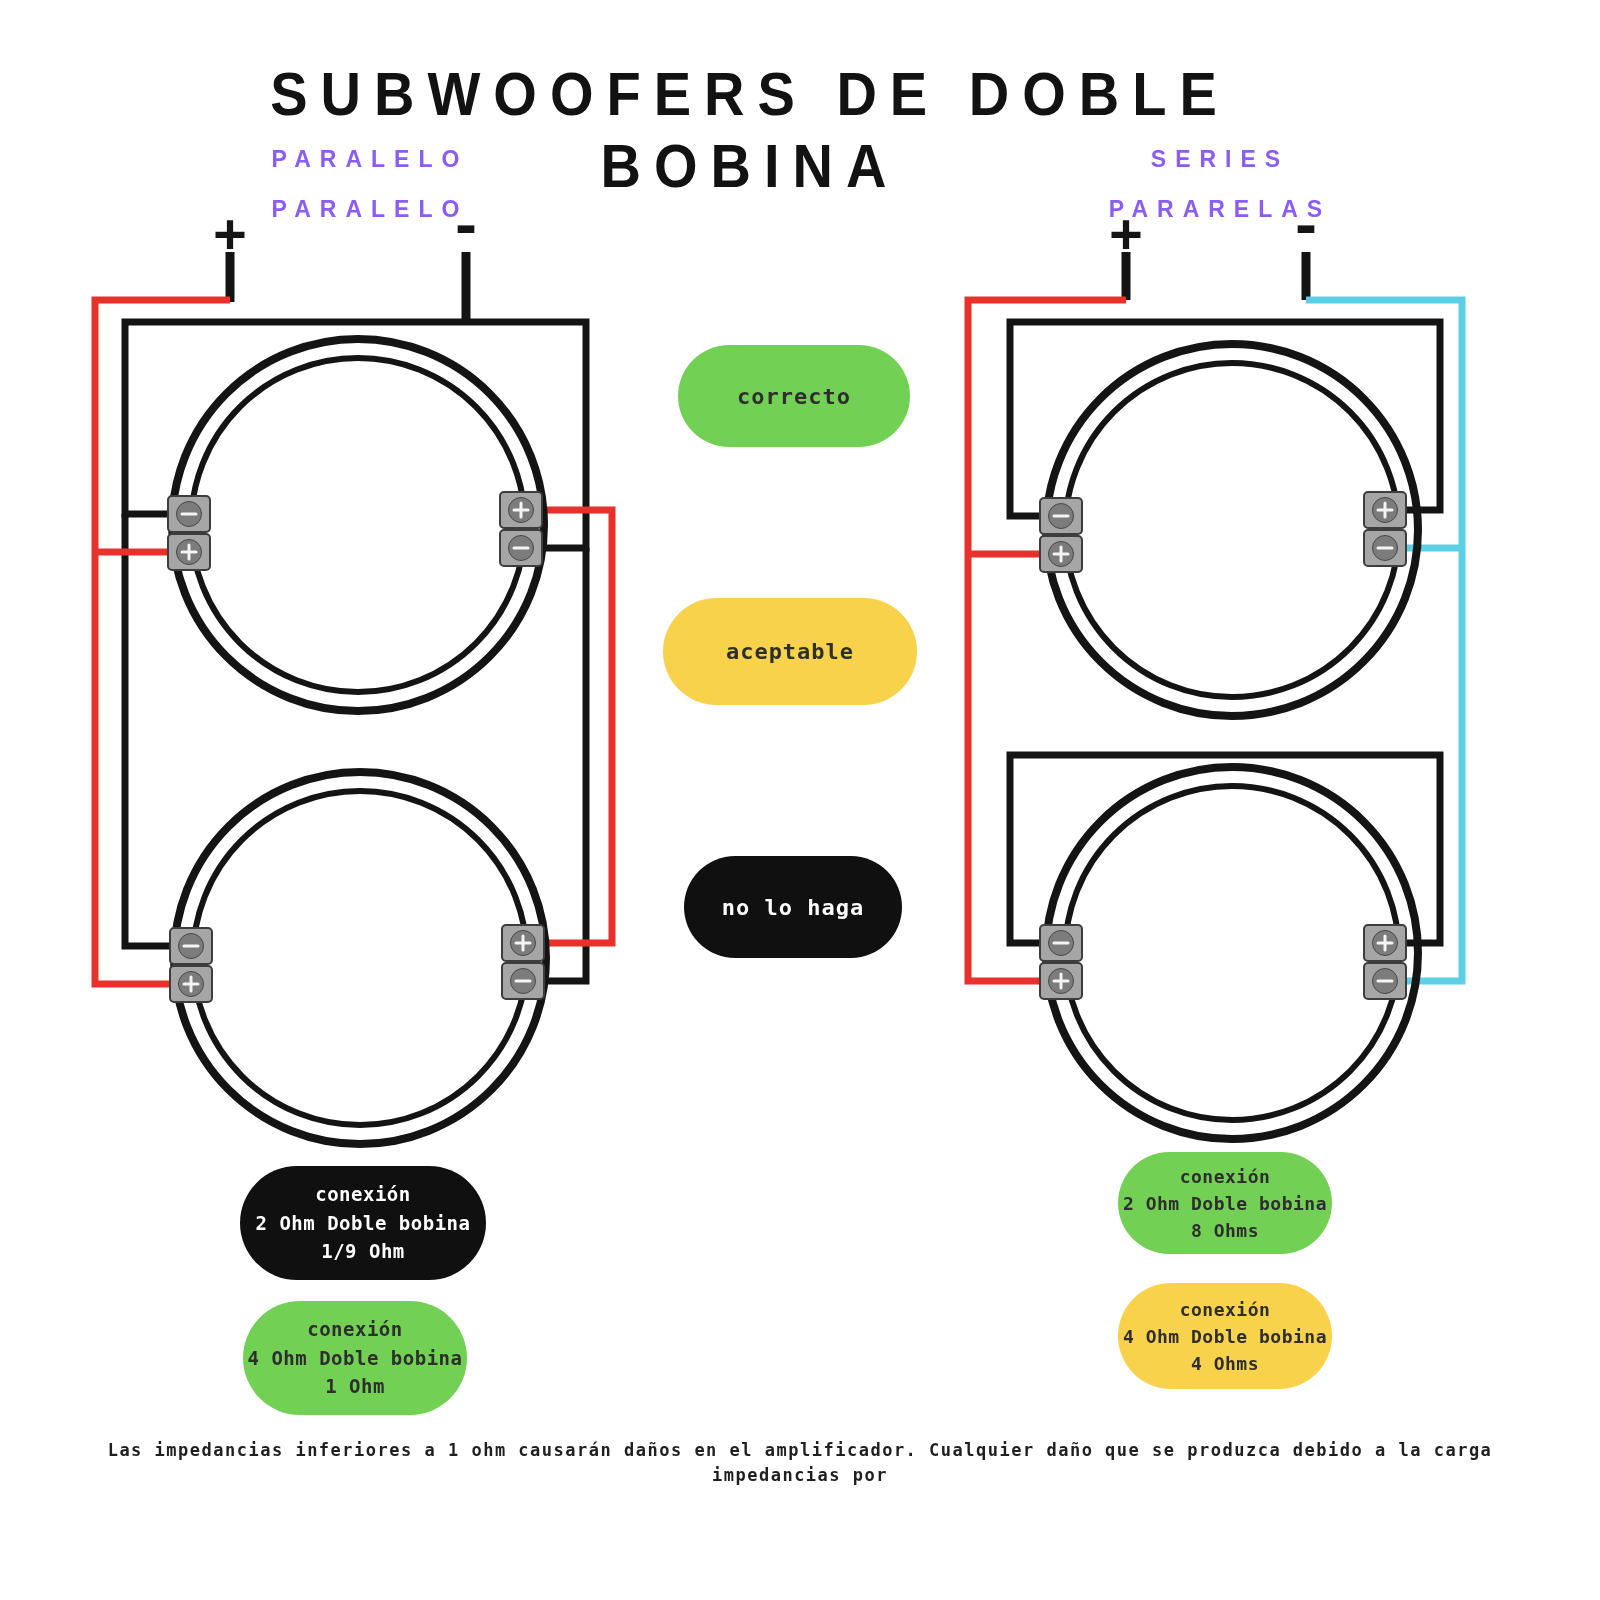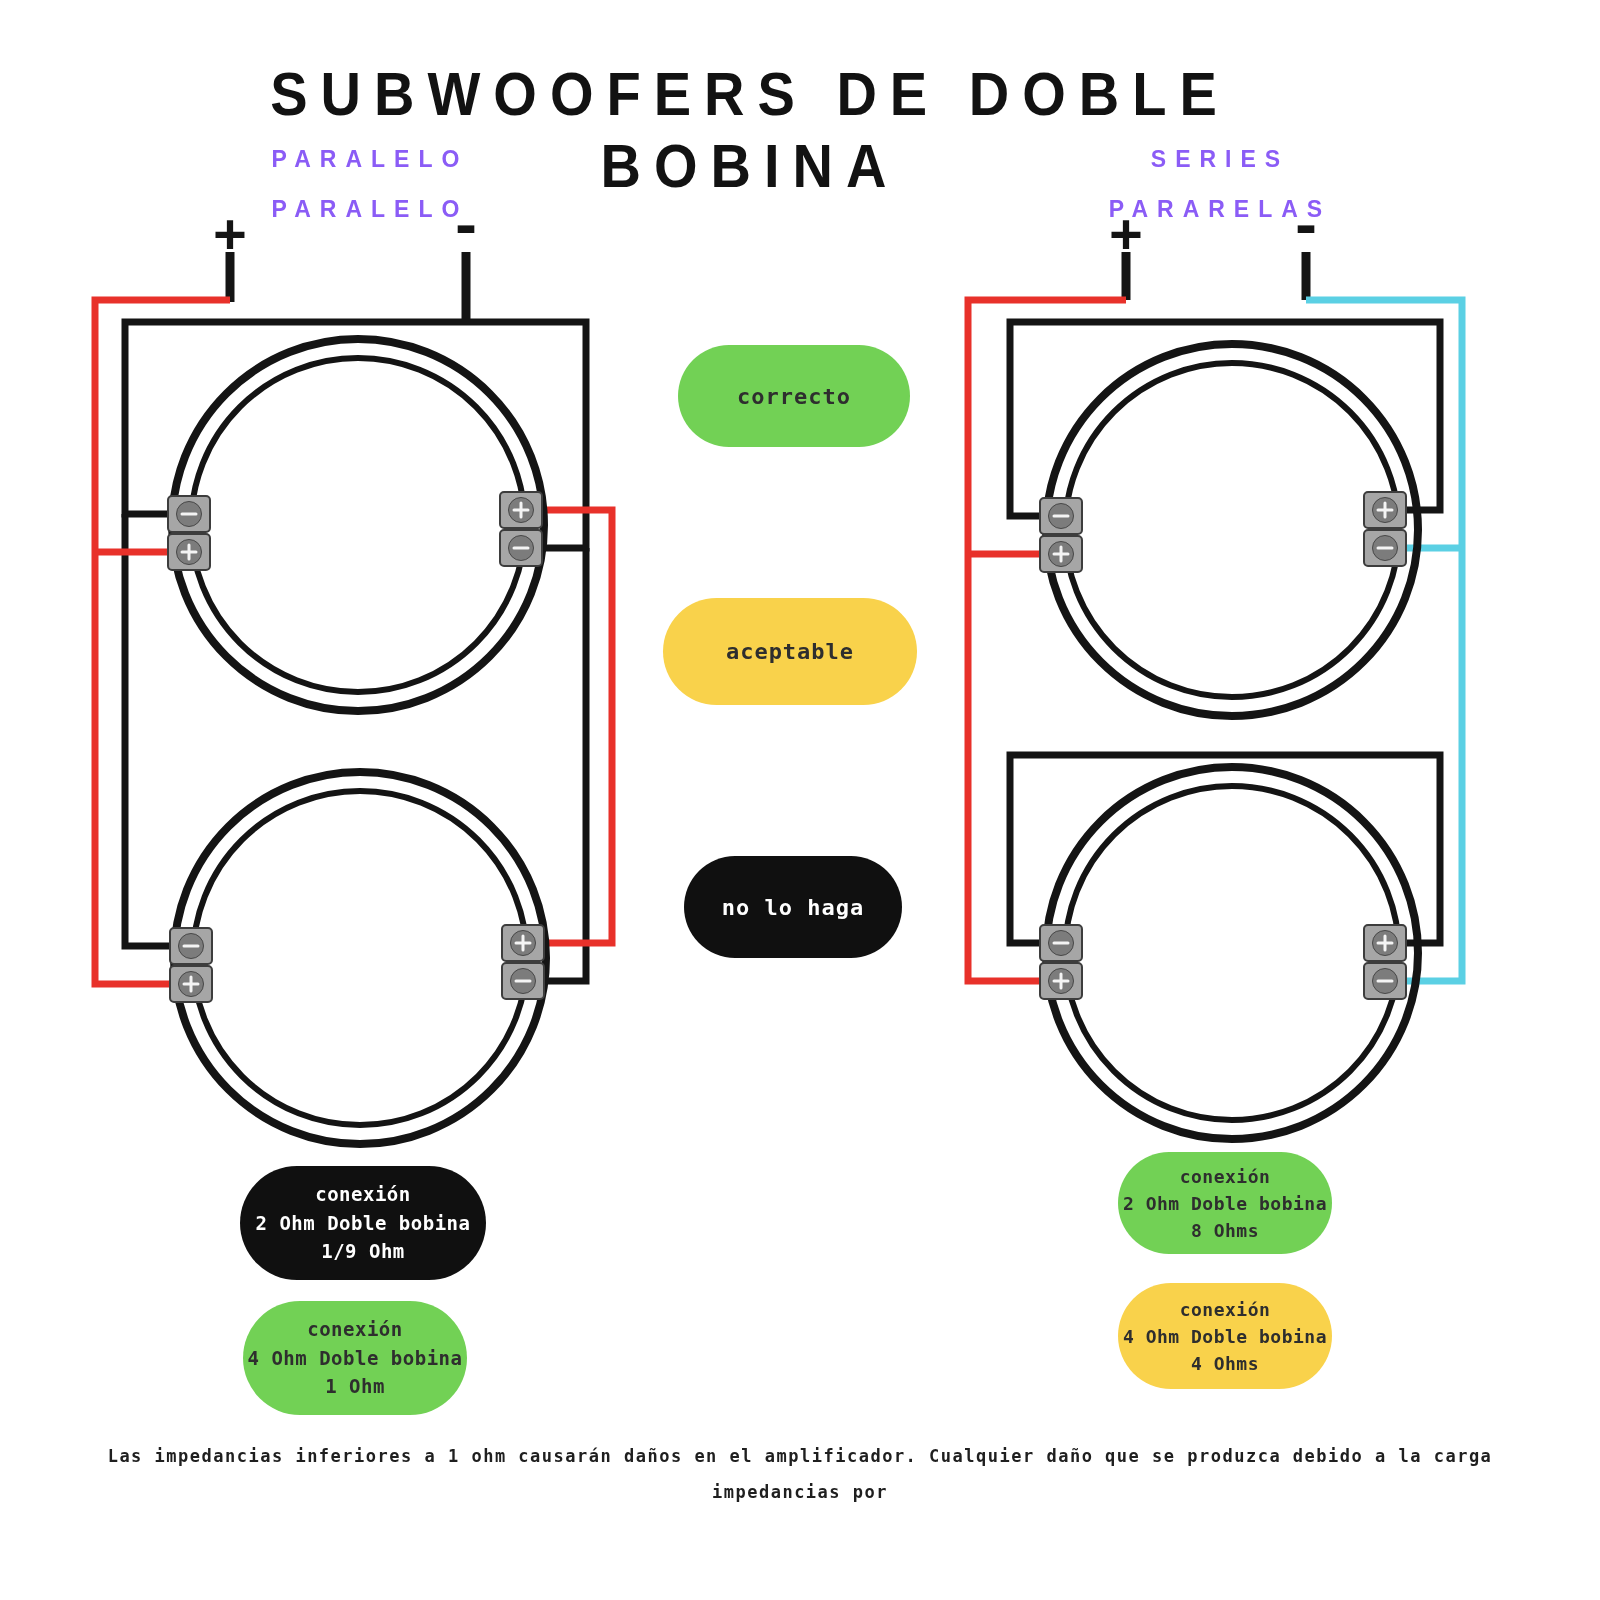--- a/index.html
+++ b/index.html
@@ -26,21 +26,21 @@
   .pill{position:absolute;display:flex;flex-direction:column;align-items:center;justify-content:center;
         border-radius:999px;font-family:"DejaVu Sans Mono",monospace;font-weight:bold;text-align:center;}
   .pill-green{background:var(--accent-green);color:var(--text-dark);}
   .pill-yellow{background:var(--accent-yellow);color:var(--text-dark);}
   .pill-black{background:var(--accent-black);color:var(--text-light);}
   .legend-pill{font-size:22px;letter-spacing:1px;}
   .conn-pill{font-size:19px;line-height:1.5;letter-spacing:0.5px;}
   .conn-pill.small{font-size:18px;}
   .footer{left:90px;width:1420px;top:1438px;text-align:center;
           font-family:"DejaVu Sans Mono",monospace;font-weight:bold;font-size:17px;
-          letter-spacing:1.5px;color:#1f1f1f;line-height:36px;}
+          letter-spacing:1.5px;color:#1f1f1f;line-height:25px;}
 </style>
 </head>
 <body>
 
 <div class="canvas">
 
   <div class="abs title">SUBWOOFERS DE DOBLE BOBINA</div>
 
   <div class="abs col-heading" style="left:240px;top:134px;width:260px;">
     <div>PARALELO</div>

